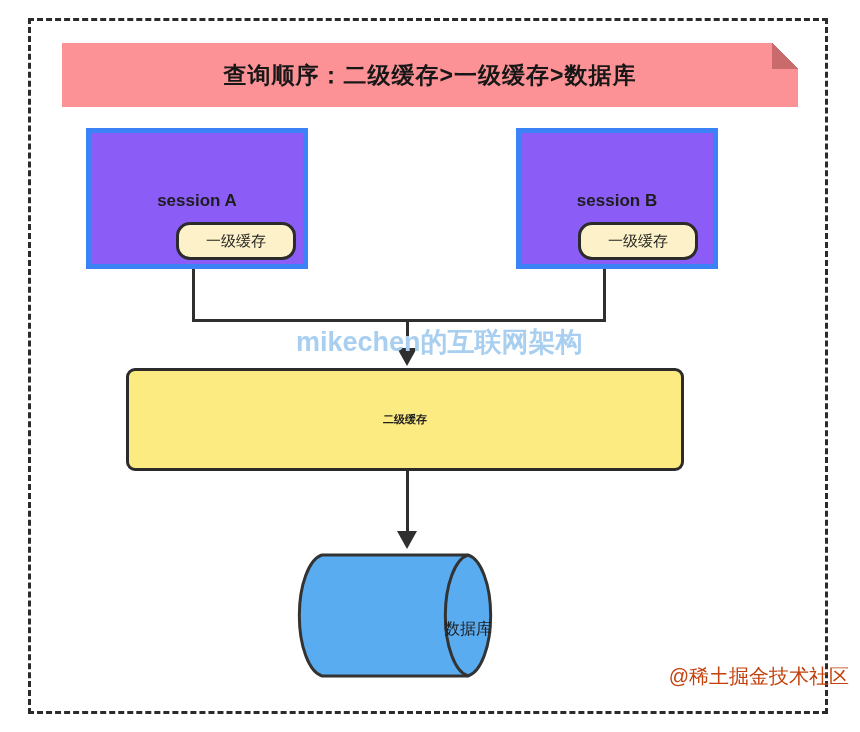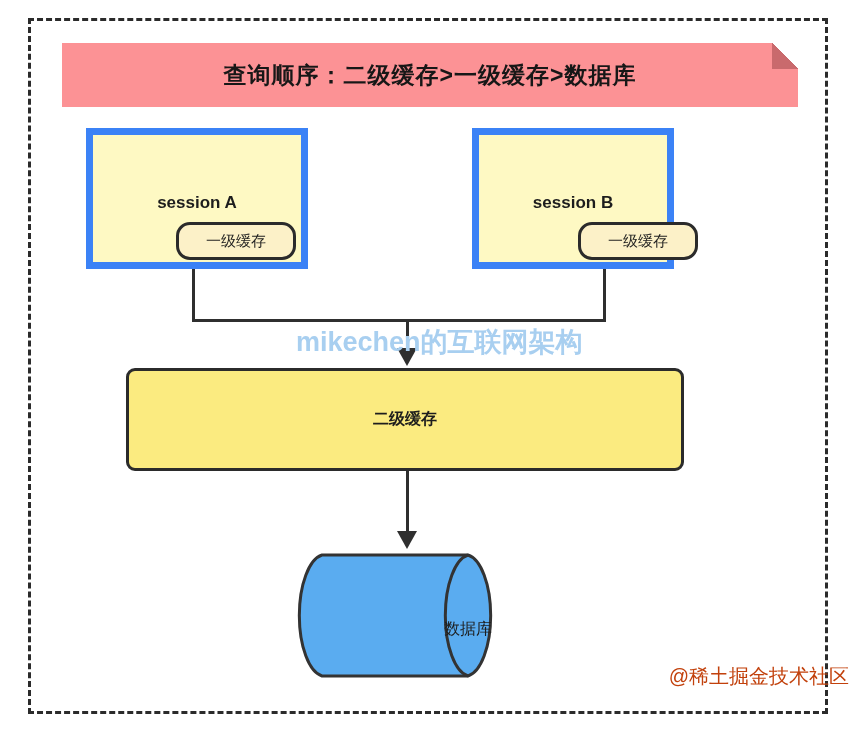--- a/index.html
+++ b/index.html
@@ -60,26 +60,26 @@
     font-weight: bold;
     color: #171717;
     letter-spacing: 1px;
     position: relative;
     z-index: 2;
   }
 
   
   .session-box {
     position: absolute;
-    background: #fef9c3;
-    border: 7px solid #3b82f6;
+    background: #8b5cf6;
+    border: 5px solid #3b82f6;
     box-sizing: border-box;
   }
   .session-a { left: 86px;  top: 128px; width: 222px; height: 141px; }
-  .session-b { left: 472px; top: 128px; width: 202px; height: 141px; }
+  .session-b { left: 516px; top: 128px; width: 202px; height: 141px; }
 
   .session-label {
     position: absolute;
     left: 0;
     width: 100%;
     top: 58px;
     text-align: center;
     font-size: 17px;
     font-weight: bold;
     color: #1d1d1d;
@@ -110,21 +110,21 @@
     height: 103px;
     background: #fbeb80;
     border: 3px solid #2b2b2b;
     border-radius: 9px;
     box-sizing: border-box;
     display: flex;
     align-items: center;
     justify-content: center;
   }
   .cache2-label {
-    font-size: 16px;
+    font-size: 11px;
     font-weight: bold;
     color: #1d1d1d;
   }
 
   
   .db-cylinder {
     position: absolute;
     left: 296px;
     top: 551px;
     width: 220px;

